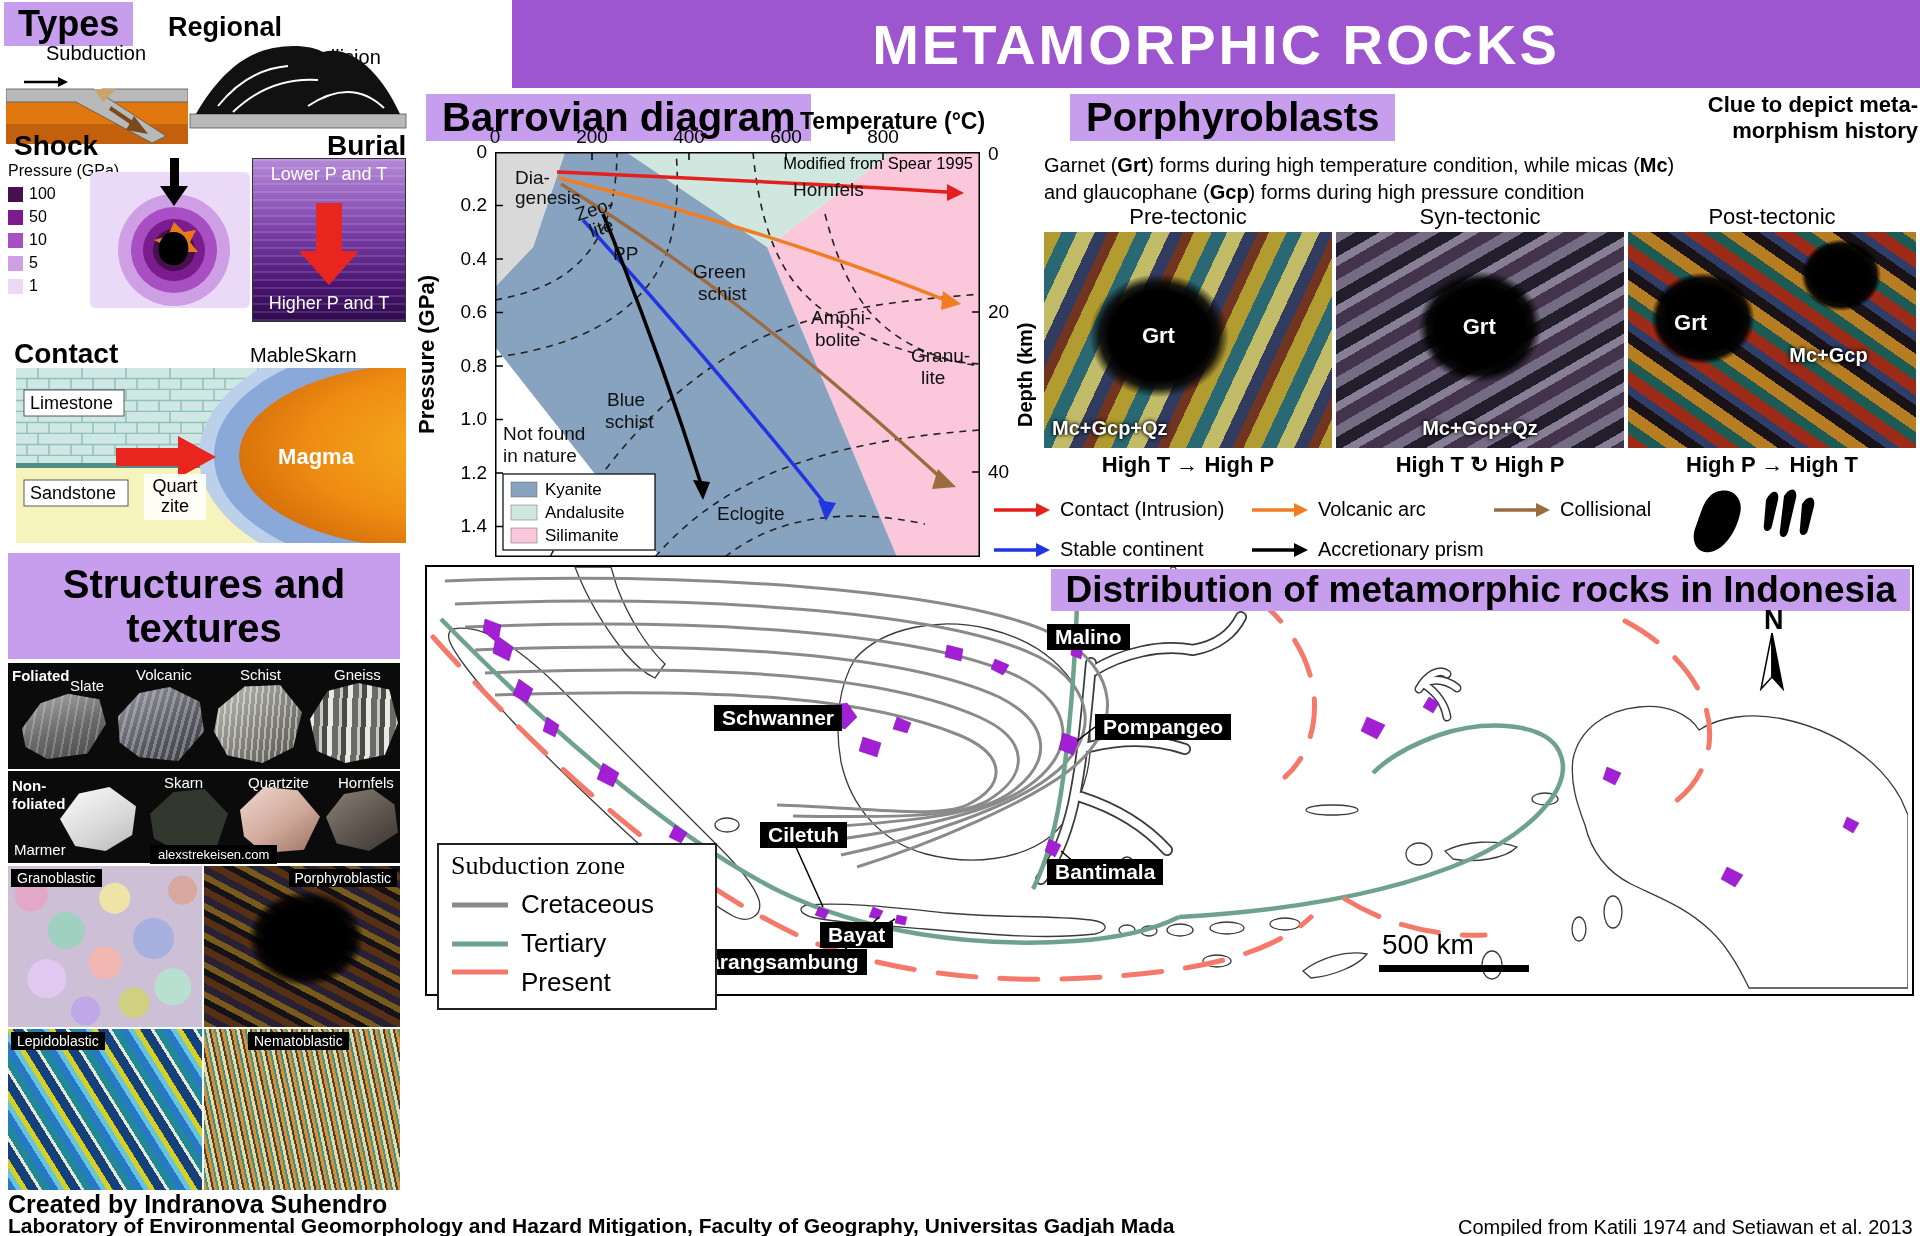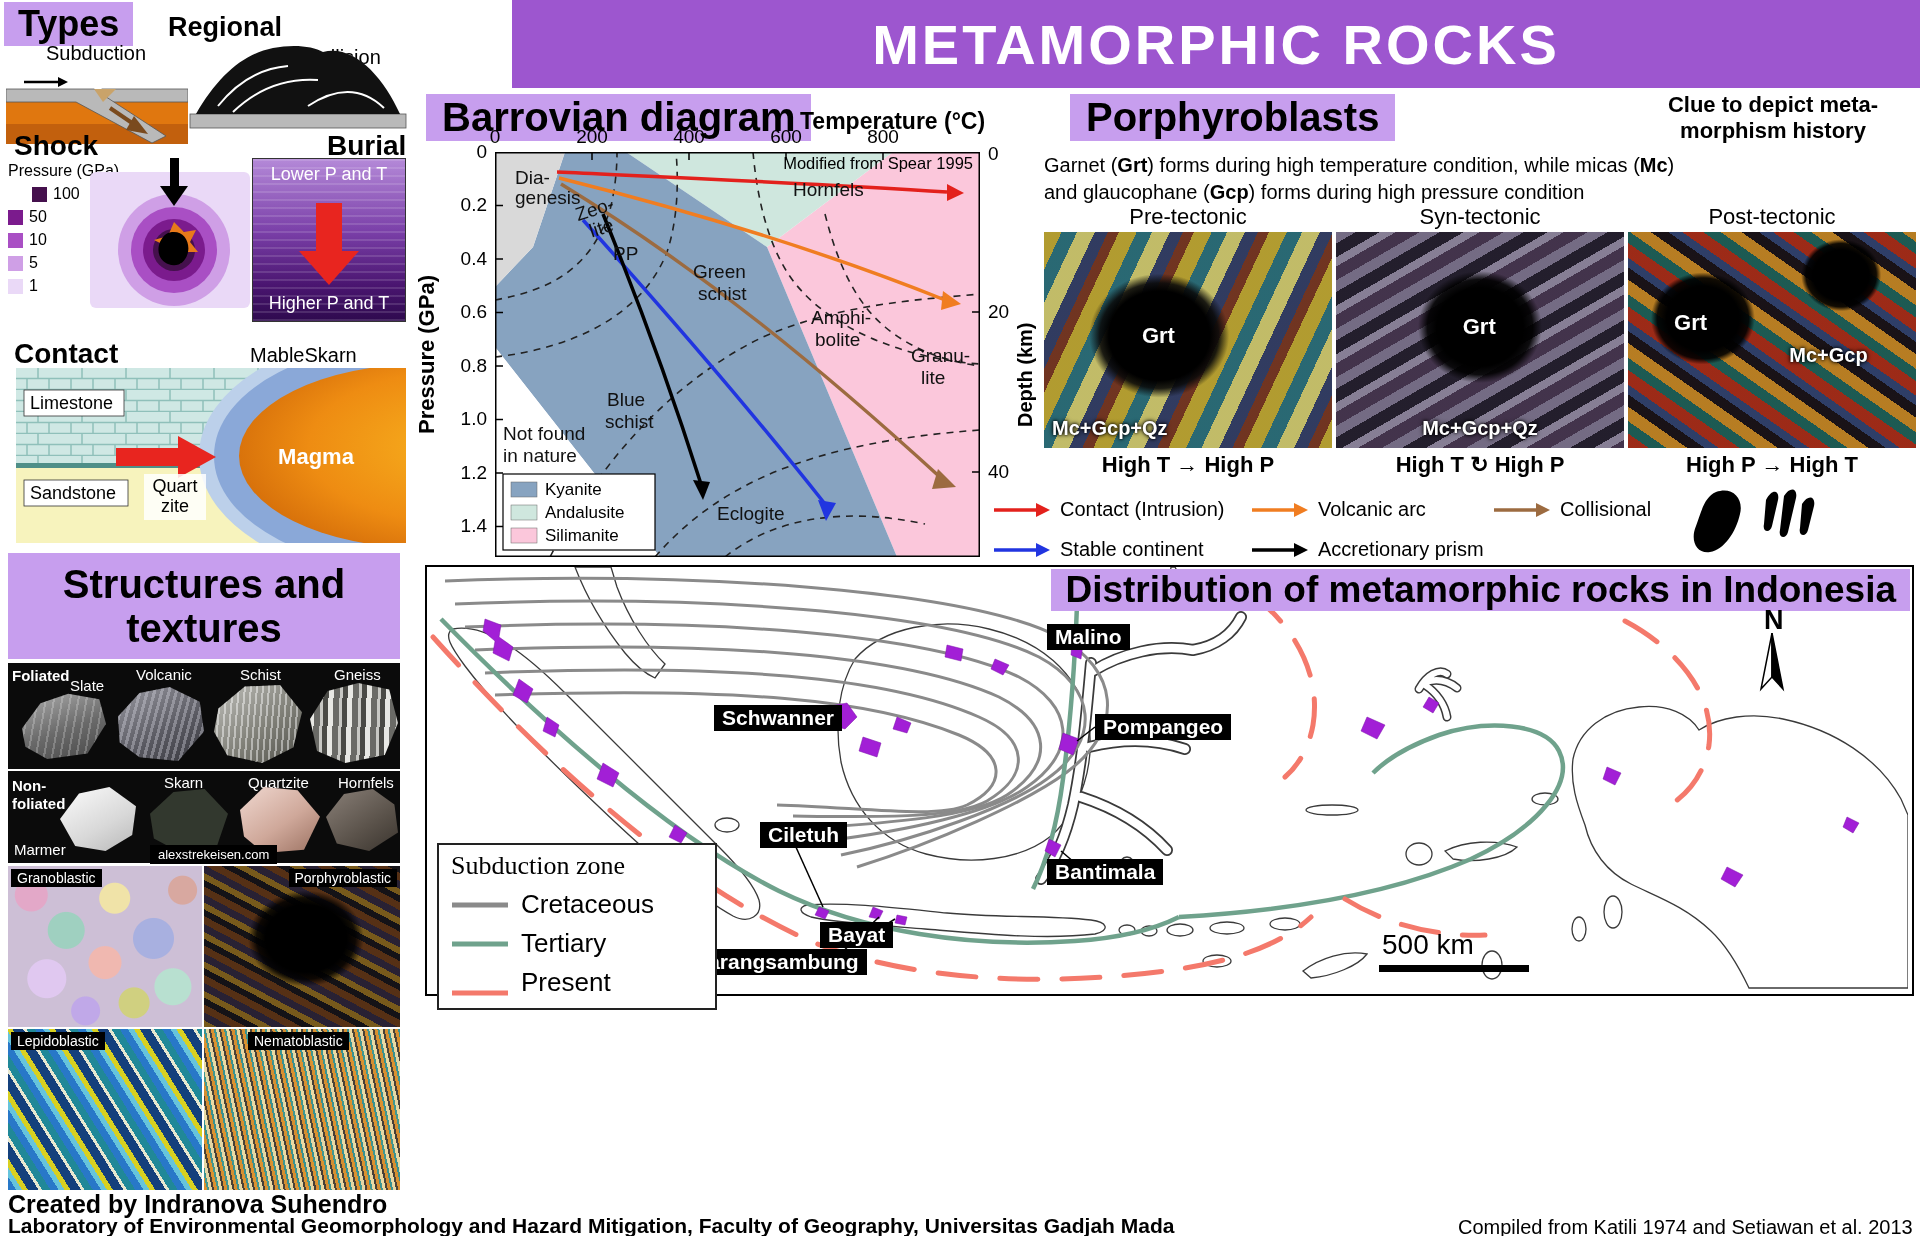--- a/index.html
+++ b/index.html
@@ -59,21 +59,21 @@
     <path d="M30,70 C50,45 75,32 100,30" stroke="#fff" stroke-width="2" fill="none"></path>
     <path d="M45,76 C70,52 100,42 130,44" stroke="#fff" stroke-width="2" fill="none"></path>
     <path d="M120,70 C150,50 175,52 196,72" stroke="#fff" stroke-width="2" fill="none"></path>
   </svg>
 
   <div class="abs" style="left:14px;top:130px;font-size:28px;font-weight:bold;">Shock</div>
   <div class="abs" style="left:327px;top:130px;font-size:28px;font-weight:bold;">Burial</div>
 
   <div class="abs" style="left:8px;top:162px;font-size:16px;">
     <div>Pressure (GPa)</div>
-    <div style="display:flex;align-items:center;gap:6px;margin-top:5px;margin-left:24px;">
+    <div style="display:flex;align-items:center;gap:6px;margin-top:5px;">
       <svg width="15" height="15">
           <rect width="15" height="15" fill="#45104d"></rect>
         </svg>
       <span>100</span>
       </div>
     <div style="display:flex;align-items:center;gap:6px;margin-top:5px;">
       <svg width="15" height="15">
           <rect width="15" height="15" fill="#7b1b8d"></rect>
         </svg>
       <span>50</span>
@@ -297,21 +297,21 @@
         <line x1="0" y1="214" x2="8" y2="214"></line>
         <line x1="0" y1="267.5" x2="8" y2="267.5"></line>
         <line x1="0" y1="321" x2="8" y2="321"></line>
         <line x1="0" y1="374.5" x2="8" y2="374.5"></line>
       <line x1="477" y1="160" x2="485" y2="160"></line>
         <line x1="477" y1="320" x2="485" y2="320"></line>
     </g>
   </svg>
 
   <div class="abs chip" style="left:1070px;top:94px;font-size:40px;font-weight:800;padding:1px 16px;text-align:center;">Porphyroblasts</div>
-  <div class="abs" style="left:1628px;top:92px;width:290px;text-align:center;font-size:22px;font-weight:bold;line-height:1.2;">
+  <div class="abs" style="left:1628px;top:92px;width:290px;text-align:right;font-size:22px;font-weight:bold;line-height:1.2;">
     <div>Clue to depict meta-</div>
     <div>morphism history</div>
   </div>
   <div class="abs" style="left:1044px;top:152px;width:665px;font-size:20px;line-height:1.35;">
     <span>Garnet (</span><span style="font-weight:bold;">Grt</span><span>) forms during high temperature condition, while micas (</span><span style="font-weight:bold;">Mc</span><span>) and glaucophane (</span><span style="font-weight:bold;">Gcp</span><span>) forms during high pressure condition</span>
   </div>
 
   <div class="abs" style="left:1044px;top:204px;width:288px;text-align:center;font-size:22px;">Pre-tectonic</div>
   <div class="abs" style="left:1336px;top:204px;width:288px;text-align:center;font-size:22px;">Syn-tectonic</div>
   <div class="abs" style="left:1628px;top:204px;width:288px;text-align:center;font-size:22px;">Post-tectonic</div>
@@ -485,21 +485,21 @@
             <line x1="1" y1="5" x2="57" y2="5" stroke-width="5" stroke="#8a8a8a"></line>
           </svg>
         <span style="font-size:26px;">Cretaceous</span>
       </div>
       <div style="display:flex;align-items:center;gap:12px;margin-top:8px;">
         <svg width="58" height="10">
             <line x1="1" y1="5" x2="57" y2="5" stroke-width="5" stroke="#6fa28c"></line>
           </svg>
         <span style="font-size:26px;">Tertiary</span>
       </div>
-      <div style="display:flex;align-items:flex-end;gap:12px;margin-top:8px;">
+      <div style="display:flex;align-items:flex-start;gap:12px;margin-top:8px;">
         <svg width="58" height="10">
             <line x1="1" y1="5" x2="57" y2="5" stroke-width="5" stroke="#f4796b"></line>
           </svg>
         <span style="font-size:26px;">Present</span>
       </div>
     </div>
 
     <div style="position:absolute;left:955px;top:362px;font-size:28px;">500 km</div>
     <div style="position:absolute;left:952px;top:398px;width:150px;height:7px;background:#000;"></div>
 

